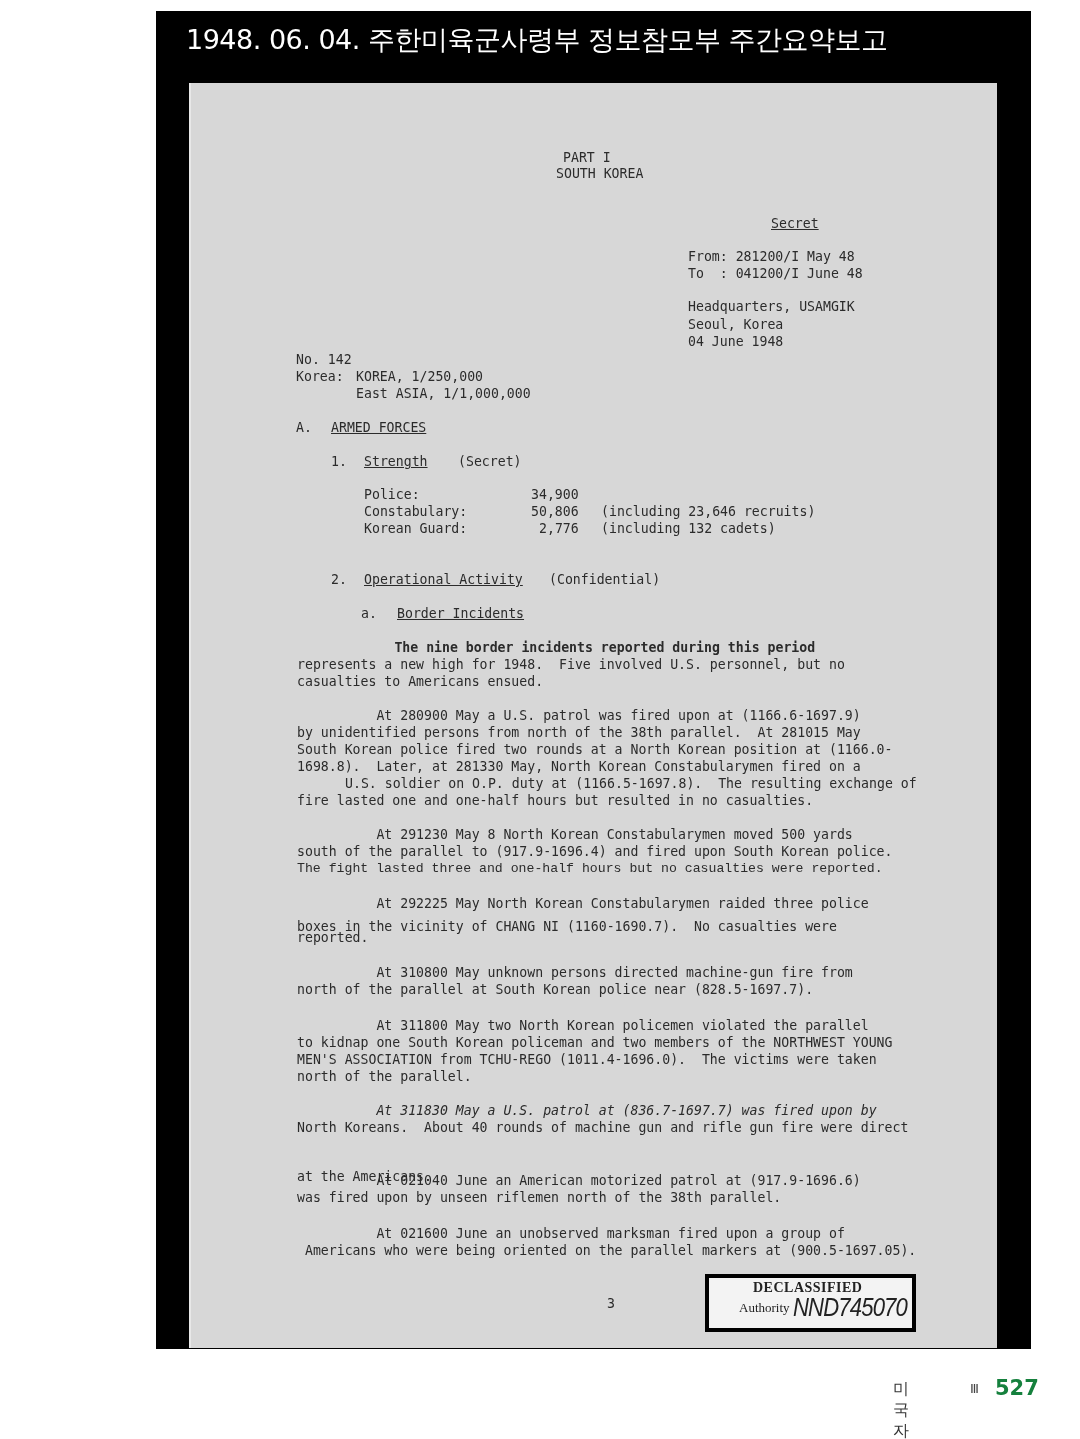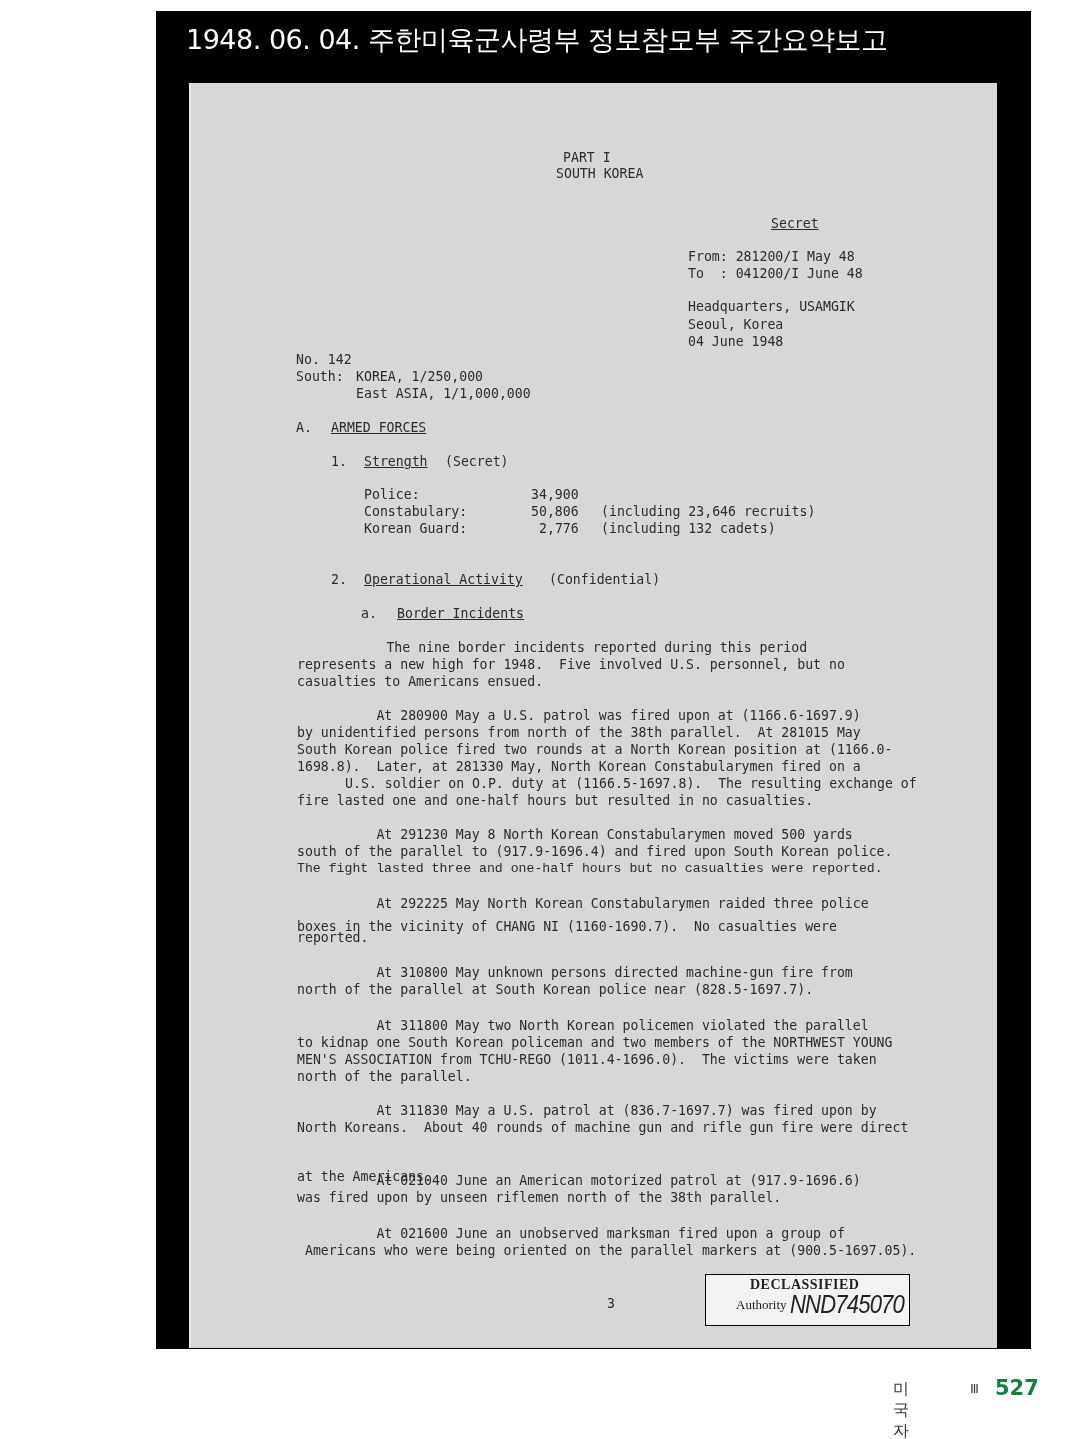--- a/index.html
+++ b/index.html
@@ -3,21 +3,21 @@
 <meta charset="utf-8">
 <style>
   html, body { margin:0; padding:0; }
   body { width:1080px; height:1439px; background:#ffffff; position:relative; overflow:hidden; }
   .frame { position:absolute; left:156px; top:11px; width:875px; height:1338px; background:#000; }
   .title { position:absolute; left:186px; top:22px; color:#fff; font-family:"DejaVu Sans", sans-serif; font-size:27px; letter-spacing:-0.5px; white-space:nowrap; }
   .paper { position:absolute; left:189px; top:83px; width:806px; height:1265px; background:#d7d7d7; border-left:2px solid #e8e8e8; }
   .doc { font-family:"DejaVu Sans Mono","Liberation Mono", monospace; color:#2b2b2b; font-size:13.2px; line-height:17.5px; }
   .abs { position:absolute; white-space:pre; }
   .u { text-decoration:underline; }
-  .stamp { position:absolute; left:705px; top:1274px; width:203px; height:50px; background:#f3f3f3; border:1px solid #000000; font-family:"Liberation Serif", serif; color:#222; }
+  .stamp { position:absolute; left:705px; top:1274px; width:203px; height:50px; background:#f3f3f3; border:4px solid #000000; font-family:"Liberation Serif", serif; color:#222; }
   .stamp .t1 { position:absolute; left:44px; top:2px; font-size:14px; font-weight:bold; letter-spacing:0.5px; }
   .stamp .t2 { position:absolute; left:30px; top:22px; font-size:13px; }
   .stamp .t3 { position:absolute; left:84px; top:14px; font-size:26px; font-family:"Liberation Sans", sans-serif; font-style:italic; letter-spacing:-1px; transform:scaleX(0.85); transform-origin:left; }
   .footer { position:absolute; top:1376px; font-family:"DejaVu Sans", sans-serif; color:#333; }
   .footer .sec { left:893px; position:absolute; font-size:16px; top:3px; }
   .footer .bar { left:970px; position:absolute; font-size:13px; top:5px; color:#444; }
   .footer .num { left:995px; position:absolute; font-size:21px; font-weight:bold; color:#15803d; }
 </style>
 </head>
 <body>
@@ -32,51 +32,51 @@
   <div class="abs u" style="left:580px;top:132px;">Secret</div>
 
   <div class="abs" style="left:497px;top:165px;">From: 281200/I May 48</div>
   <div class="abs" style="left:497px;top:182px;">To  : 041200/I June 48</div>
 
   <div class="abs" style="left:497px;top:215px;">Headquarters, USAMGIK</div>
   <div class="abs" style="left:497px;top:233px;">Seoul, Korea</div>
   <div class="abs" style="left:497px;top:250px;">04 June 1948</div>
 
   <div class="abs" style="left:105px;top:268px;">No. 142</div>
-  <div class="abs" style="left:105px;top:285px;">South:</div>
+  <div class="abs" style="left:105px;top:285px;">Korea:</div>
   <div class="abs" style="left:165px;top:285px;">KOREA, 1/250,000</div>
   <div class="abs" style="left:165px;top:302px;">East ASIA, 1/1,000,000</div>
 
   <div class="abs" style="left:105px;top:336px;">A.</div>
   <div class="abs u" style="left:140px;top:336px;">ARMED FORCES</div>
 
   <div class="abs" style="left:140px;top:370px;">1.</div>
   <div class="abs u" style="left:173px;top:370px;">Strength</div>
-  <div class="abs" style="left:254px;top:370px;">(Secret)</div>
+  <div class="abs" style="left:267px;top:370px;">(Secret)</div>
 
   <div>
     <div class="abs" style="left:173px;top:403px;">Police:</div>
     <div class="abs" style="left:340px;top:403px;">34,900</div>
     <div class="abs" style="left:173px;top:420px;">Constabulary:</div>
     <div class="abs" style="left:340px;top:420px;text-align:center;">50,806</div>
     <div class="abs" style="left:410px;top:420px;">(including 23,646 recruits)</div>
     <div class="abs" style="left:173px;top:437px;">Korean Guard:</div>
     <div class="abs" style="left:348px;top:437px;">2,776</div>
     <div class="abs" style="left:410px;top:437px;">(including 132 cadets)</div>
   </div>
 
   <div class="abs" style="left:140px;top:488px;">2.</div>
   <div class="abs u" style="left:173px;top:488px;">Operational Activity</div>
   <div class="abs" style="left:358px;top:488px;">(Confidential)</div>
 
   <div class="abs" style="left:170px;top:522px;">a.</div>
   <div class="abs u" style="left:206px;top:522px;">Border Incidents</div>
 
   <div>
-    <div class="abs" style="left:116px;top:556px;">          The nine border incidents reported during this period</div>
+    <div class="abs" style="left:124px;top:556px;font-weight:bold;">          The nine border incidents reported during this period</div>
     <div class="abs" style="left:106px;top:573px;">represents a new high for 1948.  Five involved U.S. personnel, but no</div>
     <div class="abs" style="left:106px;top:590px;">casualties to Americans ensued.</div>
   </div>
 
   <div>
     <div class="abs" style="left:106px;top:624px;">          At 280900 May a U.S. patrol was fired upon at (1166.6-1697.9)</div>
     <div class="abs" style="left:106px;top:641px;">by unidentified persons from north of the 38th parallel.  At 281015 May</div>
     <div class="abs" style="left:106px;top:658px;">South Korean police fired two rounds at a North Korean position at (1166.0-</div>
     <div class="abs" style="left:106px;top:675px;">1698.8).  Later, at 281330 May, North Korean Constabularymen fired on a</div>
     <div class="abs" style="left:106px;top:692px;margin-left:48px;">U.S. soldier on O.P. duty at (1166.5-1697.8).  The resulting exchange of</div>
@@ -101,21 +101,21 @@
   </div>
 
   <div>
     <div class="abs" style="left:106px;top:934px;">          At 311800 May two North Korean policemen violated the parallel</div>
     <div class="abs" style="left:106px;top:951px;">to kidnap one South Korean policeman and two members of the NORTHWEST YOUNG</div>
     <div class="abs" style="left:106px;top:968px;">MEN'S ASSOCIATION from TCHU-REGO (1011.4-1696.0).  The victims were taken</div>
     <div class="abs" style="left:106px;top:985px;">north of the parallel.</div>
   </div>
 
   <div>
-    <div class="abs" style="left:106px;top:1019px;">          At 311830 May a U.S. patrol at (836.7-1697.7) was fired upon by</div>
+    <div class="abs" style="left:106px;top:1019px;font-style:italic;">          At 311830 May a U.S. patrol at (836.7-1697.7) was fired upon by</div>
     <div class="abs" style="left:106px;top:1036px;">North Koreans.  About 40 rounds of machine gun and rifle gun fire were direct</div>
     <div class="abs" style="left:106px;top:1053px;margin-top:32px;">at the Americans.</div>
   </div>
 
   <div>
     <div class="abs" style="left:106px;top:1089px;">          At 021040 June an American motorized patrol at (917.9-1696.6)</div>
     <div class="abs" style="left:106px;top:1106px;">was fired upon by unseen riflemen north of the 38th parallel.</div>
   </div>
 
   <div>

